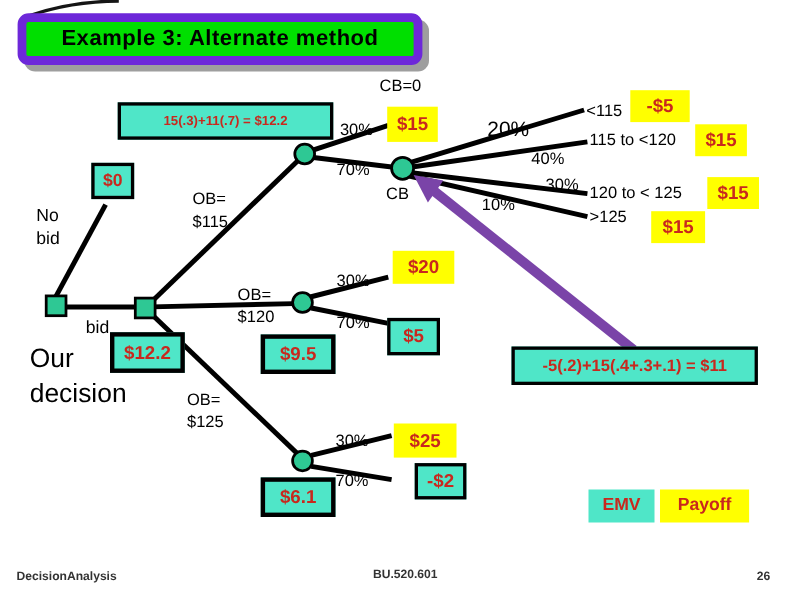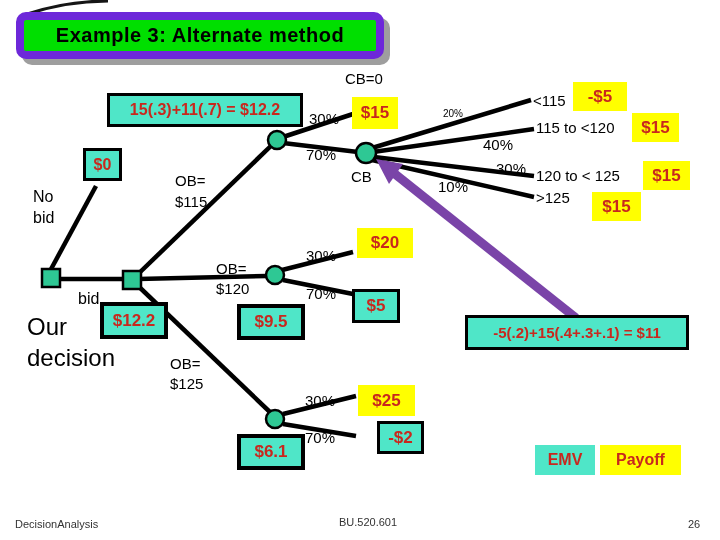--- a/index.html
+++ b/index.html
@@ -16,21 +16,21 @@
   .teal{background:#4fe6c8;border:3px solid #000;}
   .teal-flat{background:#4fe6c8;border:none;}
   .yellow{background:#ffff00;border:none;}
   .title-box{
     position:absolute;z-index:4;left:16px;top:12px;width:352px;height:31px;
     background:#00df00;border:8px solid #6d28d9;border-radius:10px;
     box-shadow:6px 6px 0 #9e9e9e;
     display:flex;align-items:center;justify-content:center;
     font-weight:bold;font-size:20px;letter-spacing:0.5px;color:#000;
   }
-  .footer{position:absolute;z-index:3;font-size:11px;color:#333;font-weight:normal;}
+  .footer{position:absolute;z-index:3;font-size:11px;color:#333;font-weight:bold;}
 </style>
 </head>
 <body>
 
 <svg id="tree-svg" width="720" height="540" viewBox="0 0 720 540">
 
   <path d="M 108 1 A 260 260 0 0 0 24 15" fill="none" stroke="#151515" stroke-width="3"></path>
   <g stroke="#000000" stroke-width="4.5">
     <line x1="50" y1="271" x2="96" y2="186"></line>
     <line x1="56" y1="279" x2="127" y2="279"></line>
@@ -59,32 +59,32 @@
     <rect x="123" y="271" width="18" height="18"></rect>
     <circle cx="277" cy="140" r="9"></circle>
     <circle cx="366" cy="153" r="10"></circle>
     <circle cx="275" cy="275" r="9"></circle>
     <circle cx="275" cy="419" r="9"></circle>
   </g>
 </svg>
 
 <div class="title-box">Example 3: Alternate method</div>
 
-<div class="box teal" style="left:107px;top:93px;width:190px;height:28px;font-size:16px;">15(.3)+11(.7) = $12.2</div>
+<div class="box teal" style="left:107px;top:93px;width:190px;height:28px;font-size:12px;">15(.3)+11(.7) = $12.2</div>
 <div class="lbl" style="left:345px;top:70px;font-size:15px;">CB=0</div>
 <div class="lbl" style="left:309px;top:110px;font-size:15px;">30%</div>
 <div class="box yellow" style="left:352px;top:97px;width:46px;height:32px;font-size:17px;">$15</div>
 <div class="lbl" style="left:306px;top:146px;font-size:15px;">70%</div>
 <div class="lbl" style="left:351px;top:168px;font-size:15px;">CB</div>
 <div class="lbl" style="left:175px;top:170px;font-size:15px;line-height:21px;">
   <span style="display:block;">OB=</span>
   <span style="display:block;">$115</span>
 </div>
 
-<div class="lbl" style="left:443px;top:108px;font-size:10px;">20%</div>
+<div class="lbl" style="left:443px;top:108px;font-size:19px;">20%</div>
 <div class="lbl" style="left:533px;top:92px;font-size:15px;">&lt;115</div>
 <div class="box yellow" style="left:573px;top:82px;width:54px;height:29px;font-size:17px;">-$5</div>
 
 <div class="lbl" style="left:483px;top:136px;font-size:15px;">40%</div>
 <div class="lbl" style="left:536px;top:119px;font-size:15px;">115 to &lt;120</div>
 <div class="box yellow" style="left:632px;top:113px;width:47px;height:29px;font-size:17px;">$15</div>
 
 <div class="lbl" style="left:496px;top:160px;font-size:15px;">30%</div>
 <div class="lbl" style="left:536px;top:167px;font-size:15px;">120 to &lt; 125</div>
 <div class="box yellow" style="left:643px;top:161px;width:47px;height:29px;font-size:17px;">$15</div>

